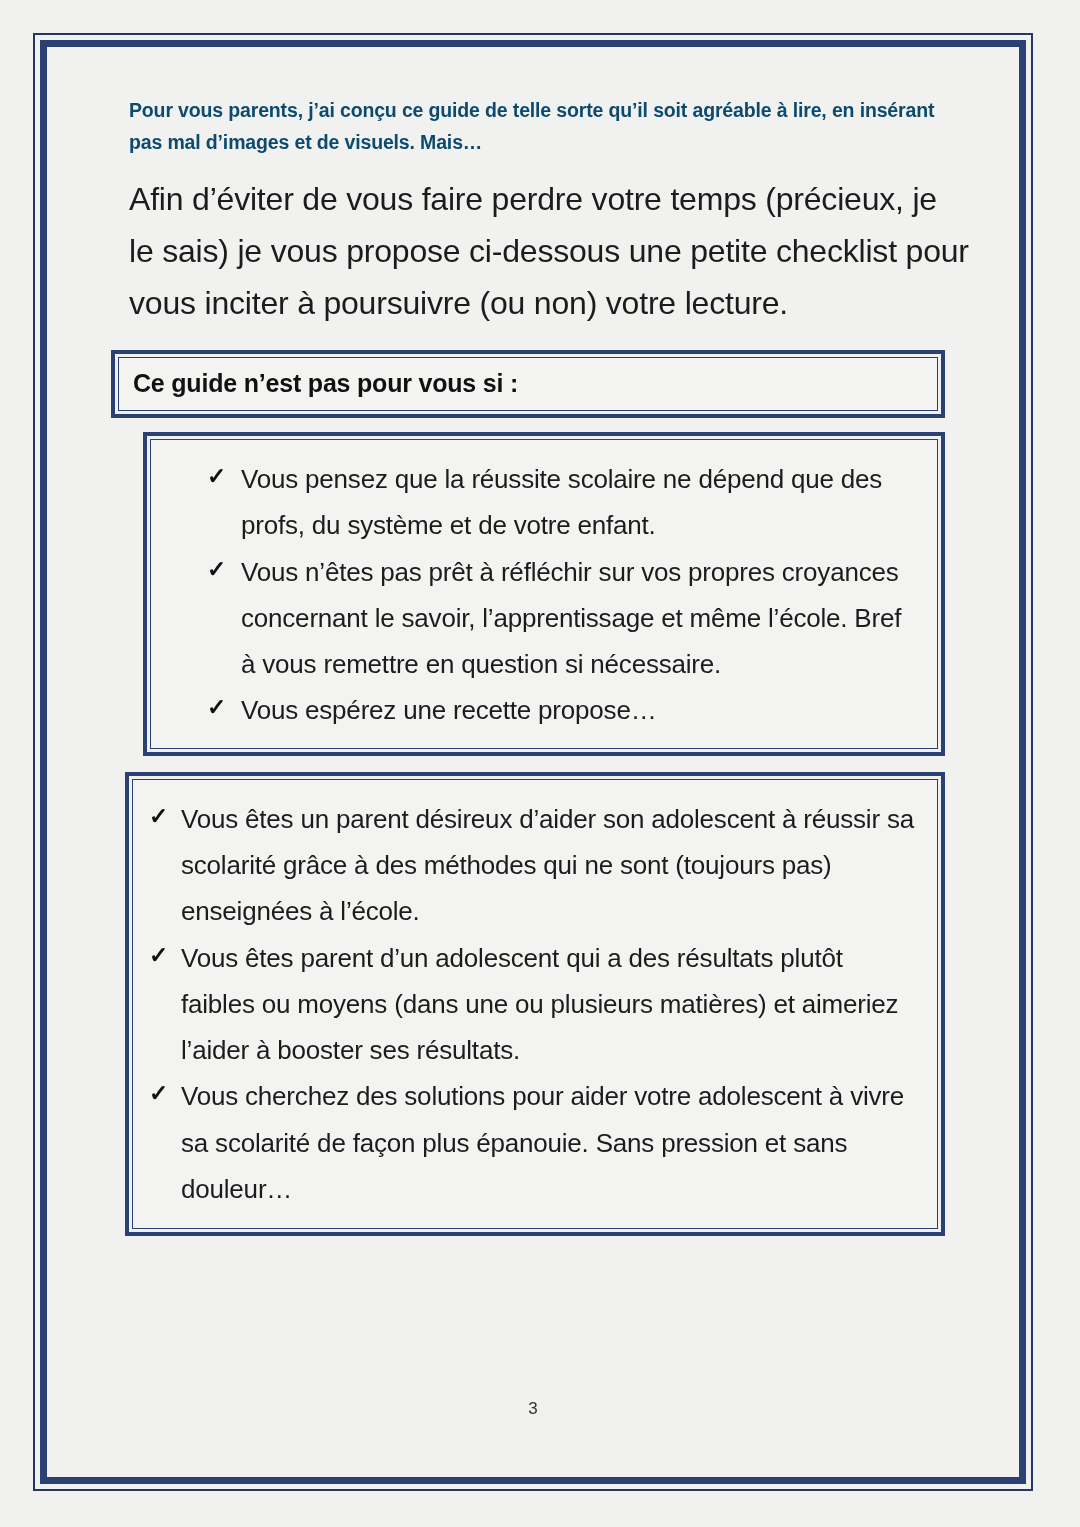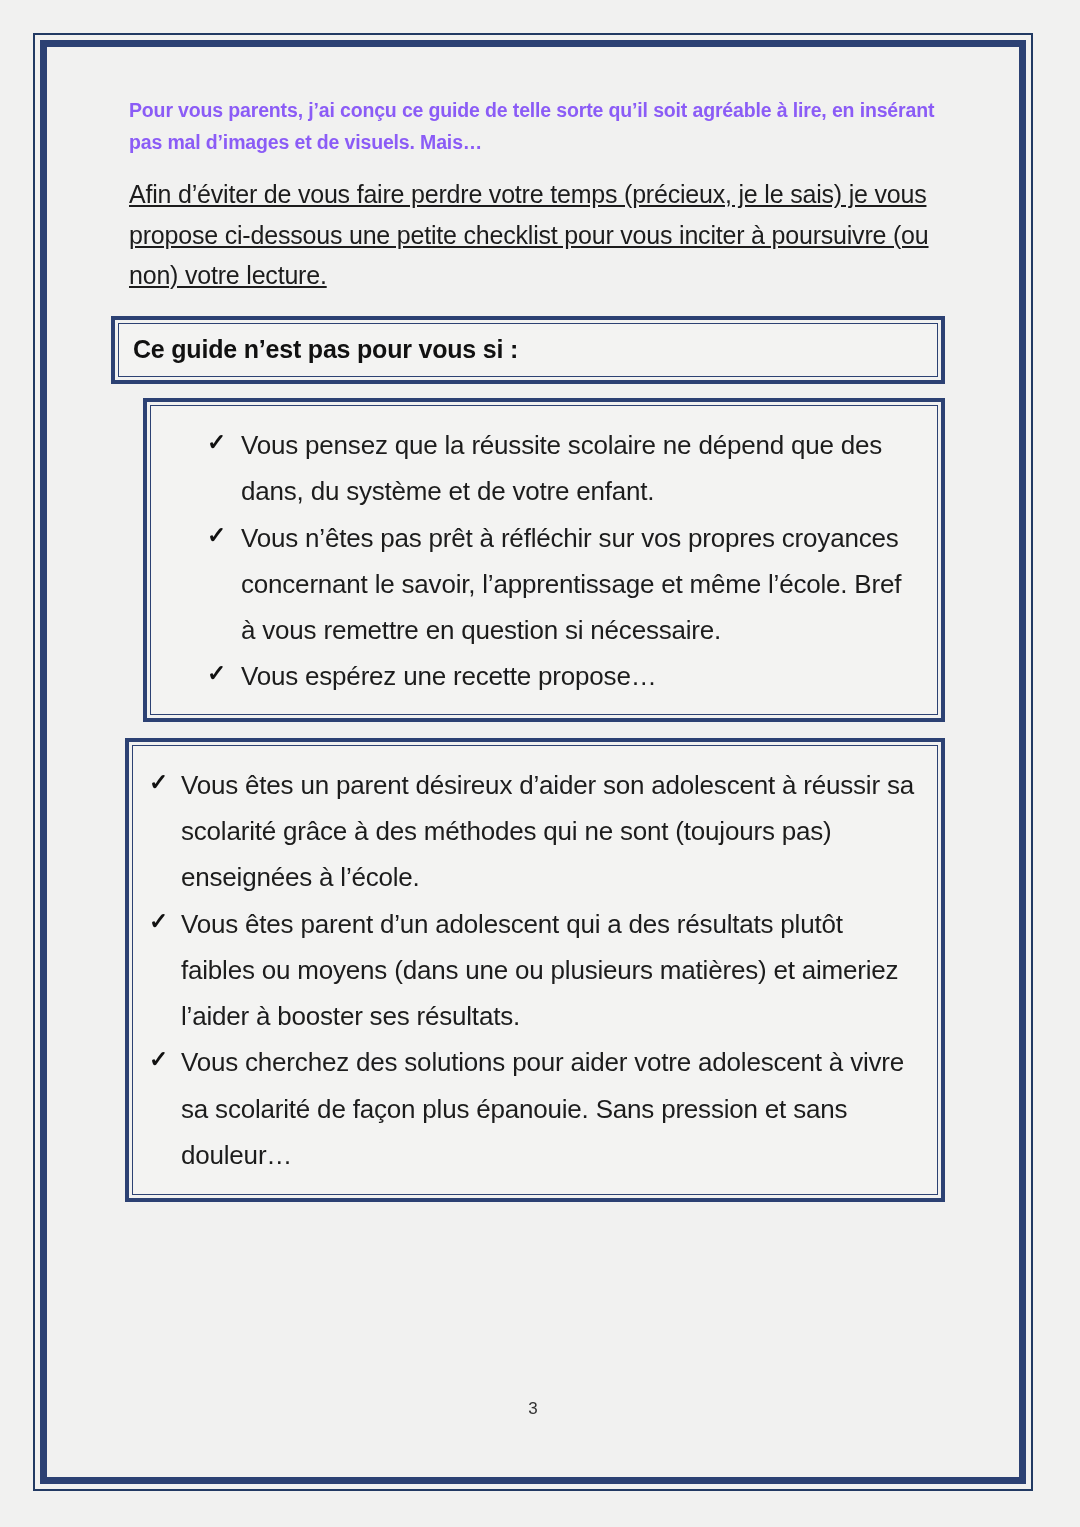--- a/index.html
+++ b/index.html
@@ -48,31 +48,30 @@
   }
 
   
   .intro-bold {
     font-size: 19.5px;
     font-weight: bold;
     line-height: 1.62;
     letter-spacing: -0.15px;
     margin: 0 0 16px 42px;
     max-width: 830px;
-    color: #8b5cf6;
+    color: #0c4a6e;
   }
   .intro {
-    font-size: 25px;
+    font-size: 32px;
     font-weight: normal;
     line-height: 1.62;
     letter-spacing: -0.2px;
     margin: 0 0 20px 42px;
     max-width: 840px;
     color: #1c1c1c;
-    text-decoration: underline;
   }
 
   
   .dbox {
     position: relative;
     box-sizing: border-box;
     border: 4px solid #2c4173;
     background: #f1f1f0;
     margin-bottom: 4px;
   }
@@ -164,21 +163,21 @@
         <div class="dbox-in">
           <div class="heading-text">Ce guide n’est pas pour vous si :</div>
         </div>
       </div>
 
       <div class="dbox list-box-a">
         <div class="dbox-in">
           <ul class="checklist">
             <li>
               <span class="tick">✓</span>
-              <span>Vous pensez que la réussite scolaire ne dépend que des dans, du système et de votre enfant.</span>
+              <span>Vous pensez que la réussite scolaire ne dépend que des profs, du système et de votre enfant.</span>
             </li>
             <li>
               <span class="tick">✓</span>
               <span>Vous n’êtes pas prêt à réfléchir sur vos propres croyances concernant le savoir, l’apprentissage et même l’école. Bref à vous remettre en question si nécessaire.</span>
             </li>
             <li>
               <span class="tick">✓</span>
               <span>Vous espérez une recette propose…</span>
             </li>
           </ul>

